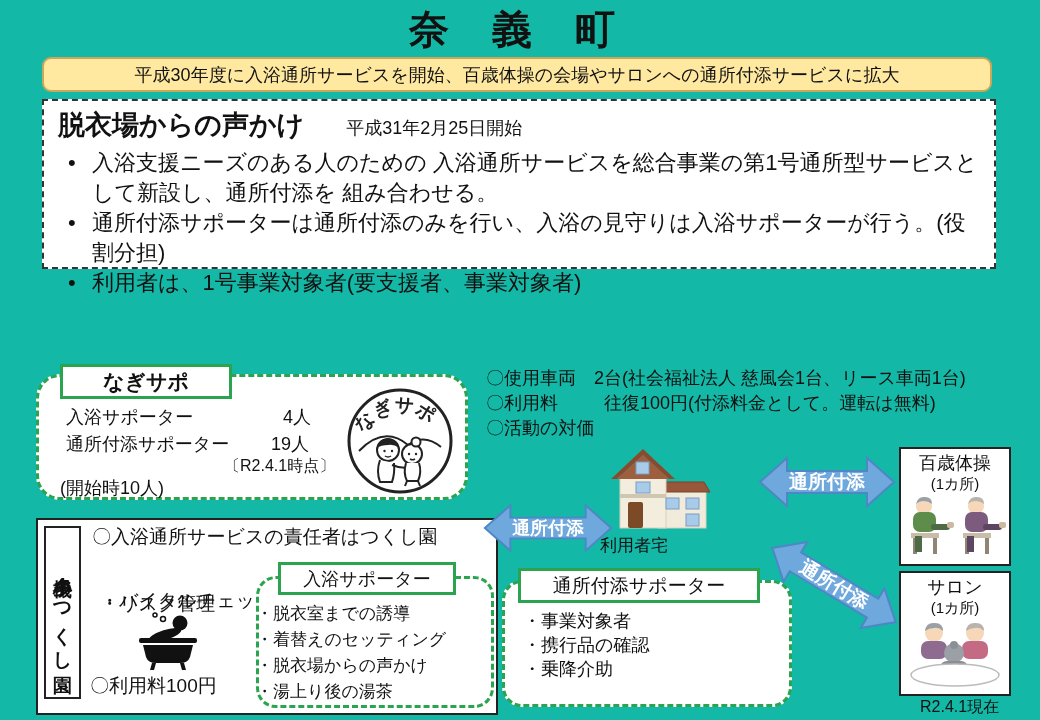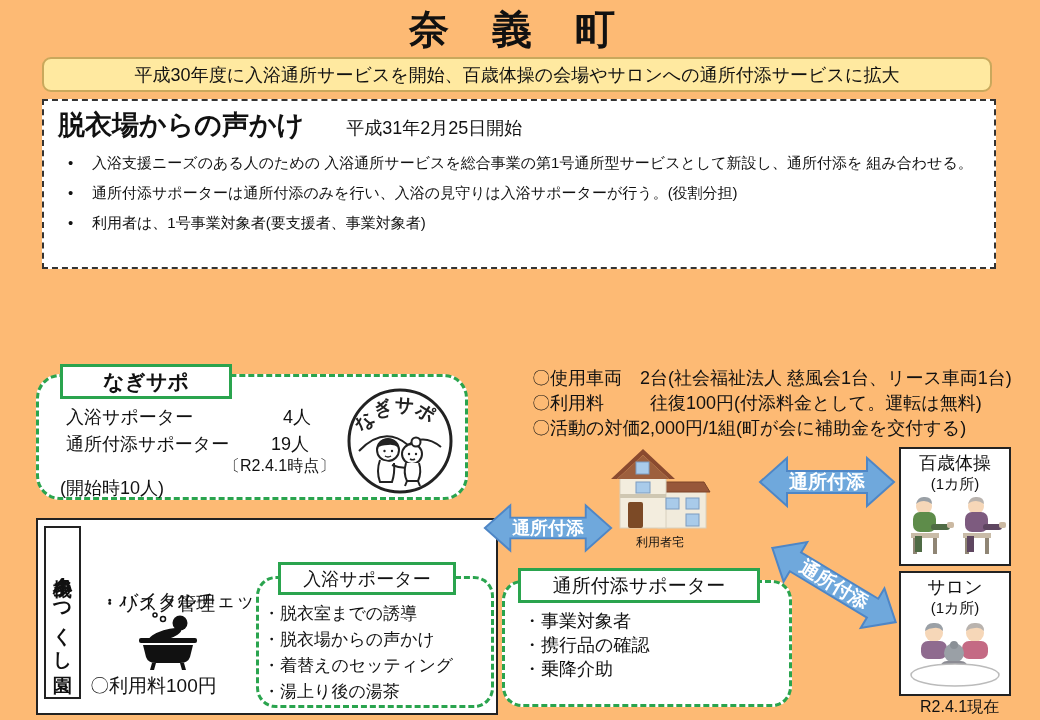--- a/index.html
+++ b/index.html
@@ -1,62 +1,62 @@
 <!DOCTYPE html>
 <html><head>
 <meta charset="utf-8">
 <style>
   * { margin:0; padding:0; box-sizing:border-box; }
   body { background:#fff; font-family:"Liberation Sans","DejaVu Sans",sans-serif; color:#111; }
-  .page { position:relative; width:1040px; height:720px; background:#fdba74; overflow:hidden; }
+  .page { position:relative; width:1040px; height:720px; background:#14b8a6; overflow:hidden; }
 
   .page-title { position:absolute; left:0; top:2px; width:100%; text-align:center;
     font-size:40px; font-weight:bold; letter-spacing:16px; }
 
   .banner { position:absolute; left:42px; top:57px; width:950px; height:35px;
     background:#ffe9a0; border:2px solid #c9a85c; border-radius:9px;
     display:flex; align-items:center; justify-content:center; font-size:18px; }
 
   .svc-box { position:absolute; left:42px; width:954px; border:2px dashed #333; background:#fff; padding:6px 14px 4px 14px; }
   .svc1 { top:99px; height:170px; }
   .svc2 { top:277px; height:76px; }
   .svc-head { white-space:nowrap; }
   .svc-title { font-size:27px; font-weight:bold; }
   .svc-start { font-size:18px; margin-left:42px; }
   .svc2 .svc-start { margin-left:88px; }
   .bullets { margin-top:5px; }
-  .bullet { display:flex; padding-left:10px; font-size:15px; line-height:30px; }
+  .bullet { display:flex; padding-left:10px; font-size:22px; line-height:30px; }
   .bullet::before { content:"\2022"; flex:none; width:24px; }
   .bullet span { flex:1; }
 
   .green-dash { position:absolute; border:3px dashed #2aa44e; border-radius:24px; background:#fff; }
   .green-title { position:absolute; background:#fff; border:3px solid #2aa44e;
     display:flex; align-items:center; justify-content:center; z-index:6; }
 
   .nagi-box { left:36px; top:374px; width:432px; height:126px; }
   .nagi-title { left:60px; top:364px; width:172px; height:35px; font-size:21px; font-weight:bold; }
   .nagi-rows { position:absolute; left:66px; top:404px; font-size:18px; line-height:27px; z-index:2; }
   .nagi-row { display:flex; }
   .nagi-row .lbl { width:205px; flex:none; }
   .nagi-asof { position:absolute; left:224px; top:456px; font-size:16px; z-index:2; }
   .nagi-note { position:absolute; left:60px; top:476px; font-size:18px; z-index:2; }
   .nagi-logo { position:absolute; left:346px; top:387px; z-index:2; }
 
   .info { position:absolute; left:486px; top:366px; font-size:18px; line-height:25px; }
   .info-row { display:flex; white-space:nowrap; }
-  .info-row .lbl { width:108px; flex:none;margin-left:46px; }
+  .info-row .lbl { width:108px; flex:none; }
 
   .arrow { position:absolute; z-index:5; }
   .arrow text { font-size:19px; font-weight:bold; fill:#fff; }
   .arrow-left  { left:482px; top:500px; }
   .arrow-right { left:756px; top:454px; }
   .arrow-diag  { left:759px; top:559px; transform:rotate(31deg); }
 
   .home { position:absolute; left:608px; top:442px; }
-  .home-label { position:absolute; left:600px; top:534px; width:120px; text-align:center; font-size:12px; }
+  .home-label { position:absolute; left:600px; top:534px; width:120px; font-size:17px; }
 
   .place-box { position:absolute; left:899px; width:112px; border:2px solid #222; background:#fff; text-align:center; padding-top:3px; }
   .place-taiso { top:447px; height:119px; }
   .place-salon { top:571px; height:125px; }
   .place-title { font-size:18px; line-height:22px; }
   .place-sub { font-size:15px; line-height:19px; }
 
   .footer { position:absolute; left:920px; top:697px; width:112px; font-size:16px; }
 
   .tsukushi-box { position:absolute; left:36px; top:518px; width:462px; height:197px; border:2px solid #222; background:#fff; }
@@ -64,21 +64,21 @@
     display:flex; align-items:center; justify-content:center;
     writing-mode:vertical-rl; text-orientation:upright; font-size:19px; font-weight:bold; letter-spacing:2px; z-index:2; }
   .tsu-heading { position:absolute; left:92px; top:524px; font-size:19px; z-index:2; }
   .tsu-b1 { position:absolute; left:100px; top:557px; font-size:19px; z-index:2;margin-top:31px; }
   .tsu-b2 { position:absolute; left:100px; top:591px; font-size:19px; z-index:2; }
   .bath-icon { position:absolute; left:136px; top:608px; z-index:2; }
   .tsu-fee { position:absolute; left:90px; top:673px; font-size:19px; z-index:2; }
 
   .bathsup-box { left:256px; top:576px; width:238px; height:132px; border-radius:20px; z-index:3; }
   .bathsup-title { left:278px; top:562px; width:178px; height:33px; font-size:18px; }
-  .bathsup-items { position:absolute; left:263px; top:601px; font-size:17px; line-height:26px; z-index:4; }
+  .bathsup-items { position:absolute; left:256px; top:601px; font-size:17px; line-height:26px; z-index:4; }
 
   .attend-box { left:502px; top:580px; width:290px; height:127px; border-radius:20px; }
   .attend-title { left:518px; top:568px; width:242px; height:35px; font-size:19px; }
   .attend-items { position:absolute; left:523px; top:609px; font-size:18px; line-height:24px; z-index:4; }
 </style>
 </head>
 <body>
 
 <div class="page">
 
@@ -146,21 +146,20 @@
     <div class="info-row">
       <span class="lbl">〇使用車両</span>
         <span>2台(社会福祉法人 慈風会1台、リース車両1台)</span>
     </div>
     <div class="info-row">
       <span class="lbl">〇利用料</span>
         <span style="padding-left:10px">往復100円(付添料金として。運転は無料)</span>
     </div>
     <div class="info-row">
       <span class="lbl">〇活動の対価</span>
-        <span>2,000円/1組(町が会に補助金を交付する)</span>
     </div>
   </div>
 
   <svg class="home" width="104" height="90" viewBox="0 0 104 90">
     <rect x="50" y="48" width="48" height="38" fill="#f1ebdc" stroke="#d8d0be"></rect>
     <polygon points="44,50 102,50 96,40 50,40" fill="#97573a" stroke="#7c4529"></polygon>
     <rect x="12" y="34" width="46" height="52" fill="#f3edde" stroke="#d8d0be"></rect>
     <rect x="12" y="52" width="46" height="4" fill="#cfc7b2"></rect>
     <polygon points="3,37 35,7 67,37 61,37 35,13 9,37" fill="#8a4a2f"></polygon>
     <polygon points="9,37 35,13 61,37" fill="#9d5f3d"></polygon>
@@ -229,42 +228,43 @@
       <circle cx="51" cy="28" r="4" fill="#8a9096"></circle>
       <rect x="37" y="44" width="28" height="16" rx="7" fill="#8c8c94"></rect>
       <ellipse cx="52" cy="58" rx="44" ry="11" fill="#fff" stroke="#bbb" stroke-width="1.5"></ellipse>
     </svg>
   </div>
 
   <div class="footer">R2.4.1現在</div>
 
   <div class="tsukushi-box"></div>
   <div class="side-label">小多機 つくし園</div>
+  <div class="tsu-heading">〇入浴通所サービスの責任者はつくし園</div>
   <div class="tsu-b1">・バイタルチェック</div>
   <div class="tsu-b2">・リスク管理</div>
 
   <svg class="bath-icon" width="64" height="64" viewBox="0 0 64 64">
     <circle cx="19" cy="7" r="2" fill="none" stroke="#111" stroke-width="1.5"></circle>
     <circle cx="27" cy="11" r="2.5" fill="none" stroke="#111" stroke-width="1.5"></circle>
     <circle cx="44" cy="15" r="7.5" fill="#111"></circle>
     <ellipse cx="29" cy="27" rx="17" ry="5" transform="rotate(-18 29 27)" fill="#111"></ellipse>
     <rect x="3" y="30" width="58" height="5" rx="2" fill="#111"></rect>
     <path d="M7,37 L10,49 Q12,55 20,55 L44,55 Q52,55 54,49 L57,37 Z" fill="#111"></path>
     <polygon points="16,55 20,55 18,62 14,62" fill="#111"></polygon>
     <polygon points="44,55 48,55 50,62 46,62" fill="#111"></polygon>
   </svg>
 
   <div class="tsu-fee">〇利用料100円</div>
 
   <div class="green-dash bathsup-box"></div>
   <div class="green-title bathsup-title">入浴サポーター</div>
   <div class="bathsup-items">
     <div>・脱衣室までの誘導</div>
+    <div>・着替えのセッティング</div>
     <div>・脱衣場からの声かけ</div>
-    <div>・着替えのセッティング</div>
     <div>・湯上り後の湯茶</div>
   </div>
 
   <div class="green-dash attend-box"></div>
   <div class="green-title attend-title">通所付添サポーター</div>
   <div class="attend-items">
     <div>・事業対象者</div>
     <div>・携行品の確認</div>
     <div>・乗降介助</div>
   </div>

